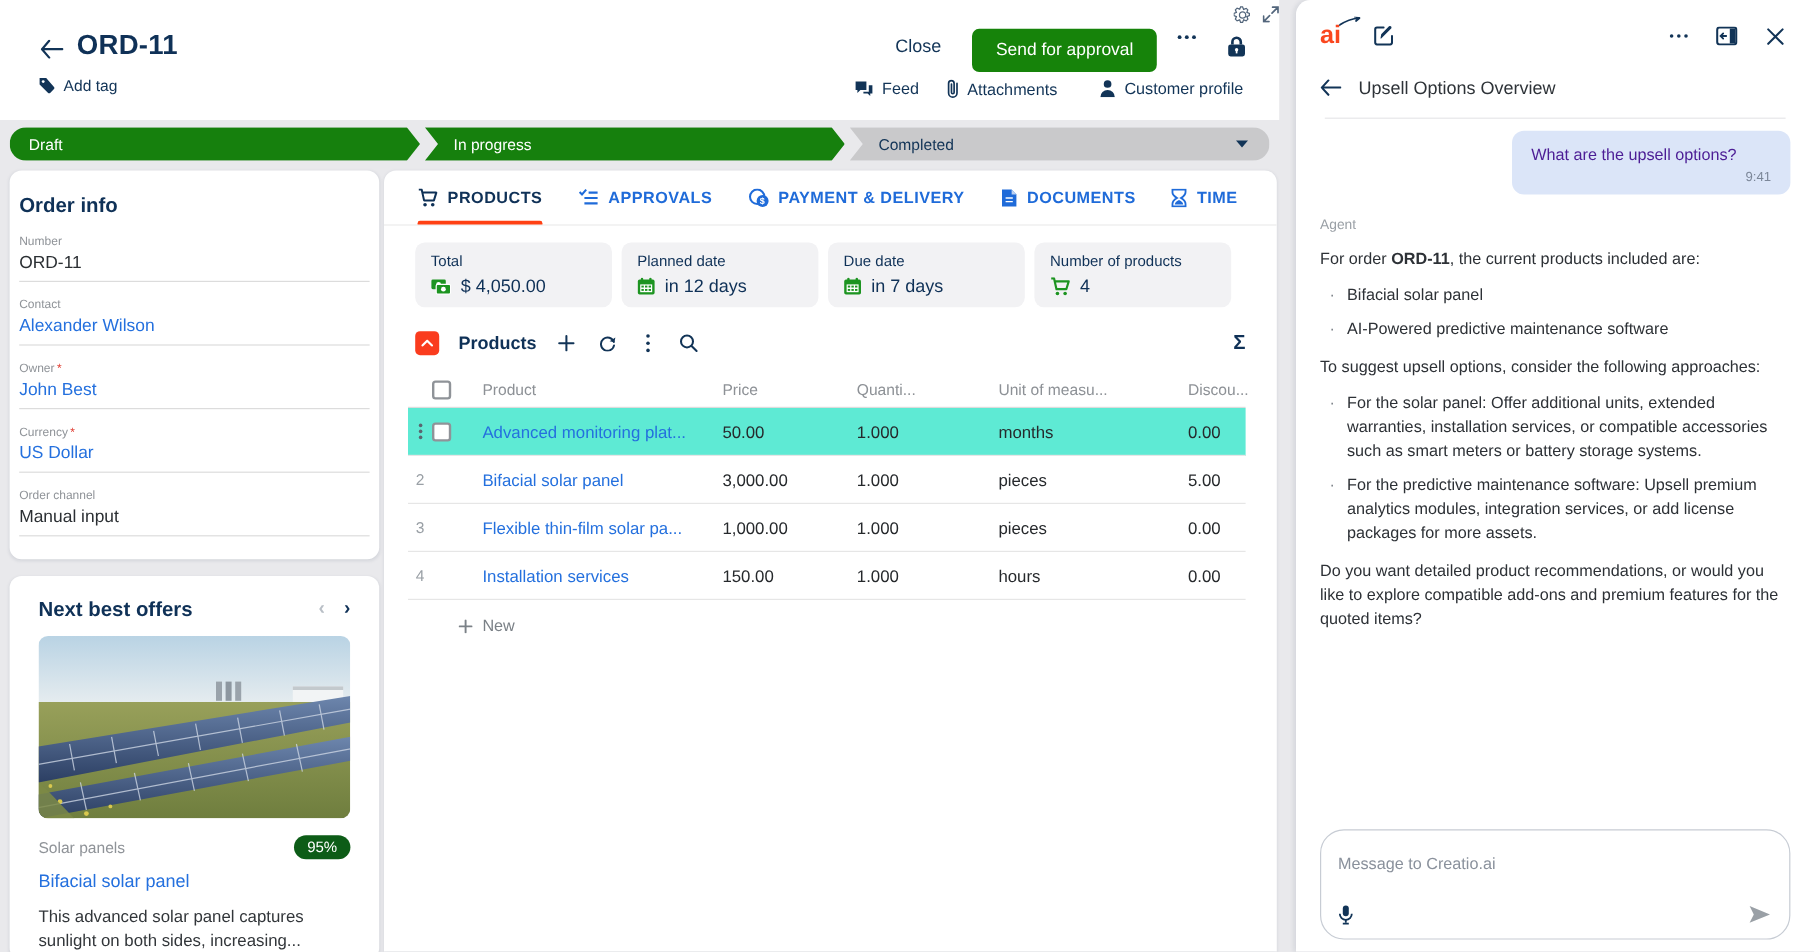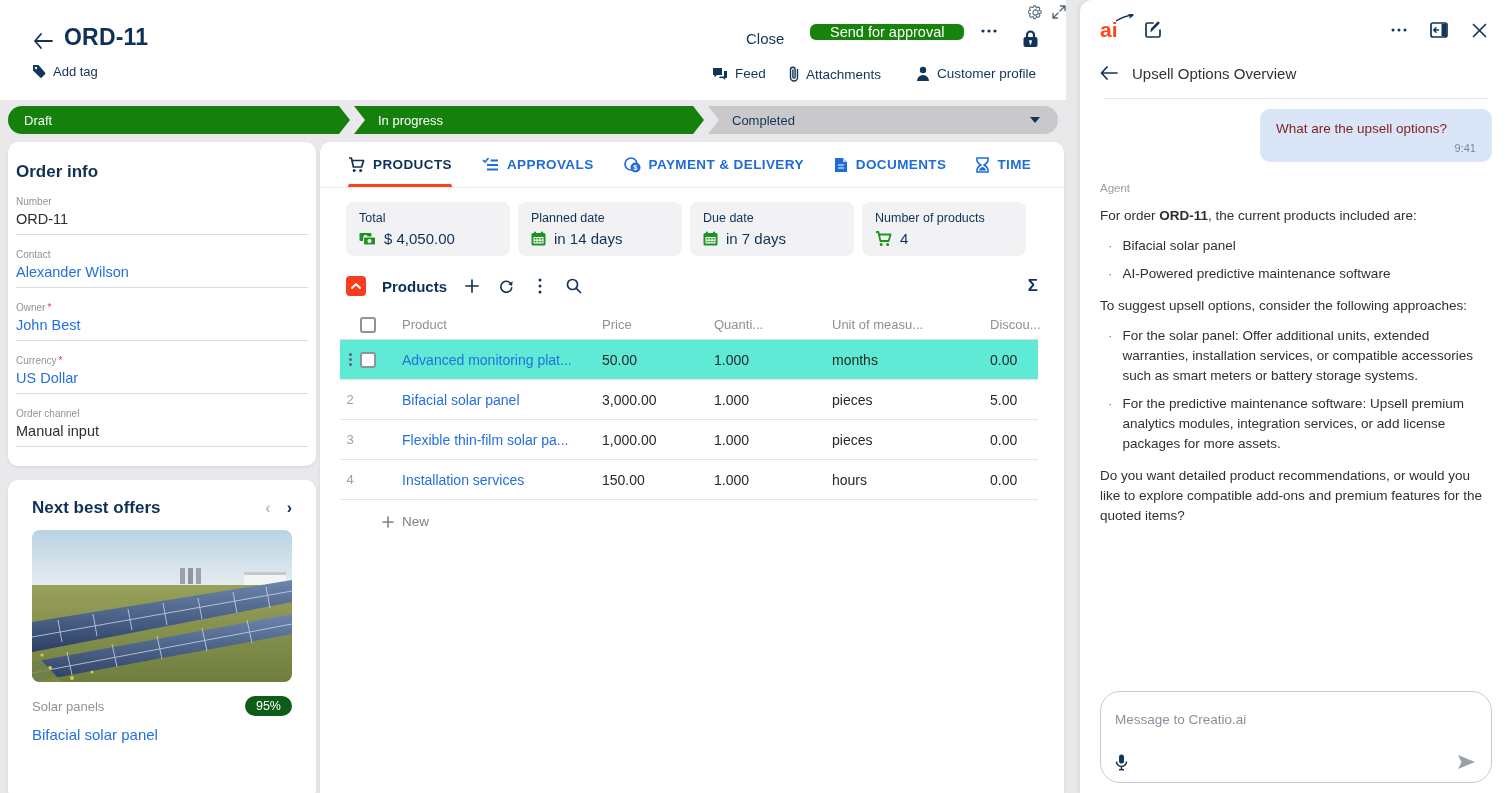--- a/index.html
+++ b/index.html
@@ -7,21 +7,21 @@
               font-family:"Liberation Sans", sans-serif; color:#123457; }
 
   
   #left-region { position:absolute; left:0; top:0; width:1066px; height:793px; }
   #top-header { position:absolute; left:0; top:0; width:1066px; height:100px; background:#fff; }
   .back-btn { position:absolute; left:30px; top:28px; width:26px; height:26px; cursor:pointer; display:flex; align-items:center; justify-content:center; }
   #page-title { position:absolute; left:64px; top:24px; font-size:23px; font-weight:700; color:#0f3157; letter-spacing:.2px; }
   #add-tag { position:absolute; left:32px; top:64px; display:flex; align-items:flex-start; gap:7px; font-size:13px; color:#123457; cursor:pointer; }
   .hdr-mini { position:absolute; top:5px; width:16px; height:16px; color:#53667c; }
   #close-link { position:absolute; left:746px; top:30px; font-size:15px; color:#123457; cursor:pointer; }
-  #send-btn { position:absolute; left:810px; top:24px; height:16px; padding:0 20px; background:#16830a; color:#fff; border:none; border-radius:6px; font-size:14.5px; font-family:inherit; cursor:pointer; }
+  #send-btn { position:absolute; left:810px; top:24px; height:36px; padding:0 20px; background:#16830a; color:#fff; border:none; border-radius:6px; font-size:14.5px; font-family:inherit; cursor:pointer; }
   #more-btn { position:absolute; left:980px; top:28px; width:24px; height:24px; color:#123457; font-size:16px; letter-spacing:1px; text-align:center; cursor:pointer; }
   #lock-btn { position:absolute; left:1022px; top:30px; width:20px; height:20px; cursor:pointer; }
   .hdr-link { position:absolute; top:66px; display:flex; align-items:center; gap:7px; font-size:13.5px; color:#123457; cursor:pointer; }
 
   
   #stage-bar { position:absolute; left:8px; top:106px; width:1050px; height:28px; display:flex; gap:4px; }
   .stage { flex:1; display:flex; align-items:center; padding-left:16px; font-size:13px; position:relative; cursor:pointer; }
   .stage.s-first { border-radius:14px 0 0 14px; clip-path:polygon(0 0, calc(100% - 11px) 0, 100% 50%, calc(100% - 11px) 100%, 0 100%); }
   .stage.s-mid   { clip-path:polygon(0 0, calc(100% - 11px) 0, 100% 50%, calc(100% - 11px) 100%, 0 100%, 11px 50%); padding-left:24px; }
   .stage.s-last  { border-radius:0 14px 14px 0; clip-path:polygon(0 0, 100% 0, 100% 100%, 0 100%, 11px 50%); padding-left:24px; }
@@ -85,21 +85,21 @@
   #ai-logo { position:relative; width:30px; height:24px; cursor:pointer; }
   #ai-logo .ai-txt { font-size:21px; font-weight:700; color:#fa471f; letter-spacing:0; }
   #ai-head-right { margin-left:auto; display:flex; gap:22px; align-items:center; }
   .ai-hicon { width:18px; height:18px; color:#123457; cursor:pointer; display:flex; align-items:center; justify-content:center; }
   #ai-title-row { display:flex; align-items:center; gap:14px; padding:22px 24px 0 20px; }
   #ai-title { font-size:15px; color:#2e3338; }
   #ai-divider { height:1px; background:#e7e7e9; margin:16px 24px 0 24px; }
 
   #chat { padding:10px 20px 0 20px; }
   #user-bubble { margin-left:auto; width:232px; background:#dbe5f8; border-radius:10px; padding:12px 16px 8px 16px; }
-  #user-msg { font-size:13.5px; color:#7f1d1d; }
+  #user-msg { font-size:13.5px; color:#4c1d95; }
   #user-time { font-size:11px; color:#7c8799; text-align:right; margin-top:6px; }
   #agent-label { font-size:11.5px; color:#9aa0a6; margin:20px 0 0 0; }
   .agent-p { font-size:13.5px; color:#2d3136; line-height:20px; margin-top:12px; }
   .agent-ul { margin-top:10px; }
   .agent-li { display:flex; gap:10px; font-size:13.5px; color:#2d3136; line-height:20px; margin-top:8px; padding-left:8px; }
   .agent-li .bullet { color:#7c8187; line-height:20px; }
   .bold { font-weight:700; }
 
   #chat-input { position:absolute; left:20px; bottom:10px; width:392px; height:92px; border:1px solid #c7ccd4; border-radius:20px; padding:20px 14px; cursor:text; }
   #chat-placeholder { font-size:13.5px; color:#8a919c; }
@@ -274,20 +274,21 @@
             <circle cx="60" cy="142" r="1.6"></circle>
           </g>
         <path d="M0 122 L0 152 L30 152 C18 140 8 128 0 122 Z" fill="#7c8a45" opacity=".85"></path>
       </svg>
     </div>
     <div id="offer-meta">
       <span id="offer-cat">Solar panels</span>
       <span id="offer-score">95%</span>
     </div>
     <div id="offer-link">Bifacial solar panel</div>
+    <div id="offer-desc">This advanced solar panel captures sunlight on both sides, increasing...</div>
   </div>
 
   <div id="main-card">
     <div id="tabs">
       <div class="tab active">
         <svg width="17" height="16" viewBox="0 0 17 16">
             <path d="M1 1 h2.4 l2 9 h8.2 l2-6.5 H4.5" stroke="#0f3157" stroke-width="1.7" fill="none" stroke-linejoin="round"></path>
             <circle cx="6.2" cy="13.6" r="1.5" fill="#0f3157"></circle>
             <circle cx="12.6" cy="13.6" r="1.5" fill="#0f3157"></circle>
           </svg>
@@ -351,21 +352,21 @@
               <rect x="2.5" y="6" width="10" height="6.5" fill="#fff"></rect>
               <g fill="#1d9421">
                 <rect x="3.5" y="7" width="2" height="1.6"></rect>
                 <rect x="6.5" y="7" width="2" height="1.6"></rect>
                 <rect x="9.5" y="7" width="2" height="1.6"></rect>
                 <rect x="3.5" y="9.8" width="2" height="1.6"></rect>
                 <rect x="6.5" y="9.8" width="2" height="1.6"></rect>
                 <rect x="9.5" y="9.8" width="2" height="1.6"></rect>
               </g>
             </svg>
-          <span>in 14 days</span>
+          <span>in 12 days</span>
         </div>
       </div>
       <div class="metric">
         <div class="m-label">Due date</div>
         <div class="m-val">
           <svg width="15" height="15" viewBox="0 0 15 15">
               <rect x="0.5" y="2" width="14" height="12.5" rx="1.5" fill="#1d9421"></rect>
               <rect x="3" y="0.5" width="2" height="3.5" rx="1" fill="#1d9421"></rect>
               <rect x="10" y="0.5" width="2" height="3.5" rx="1" fill="#1d9421"></rect>
               <rect x="2.5" y="6" width="10" height="6.5" fill="#fff"></rect>

